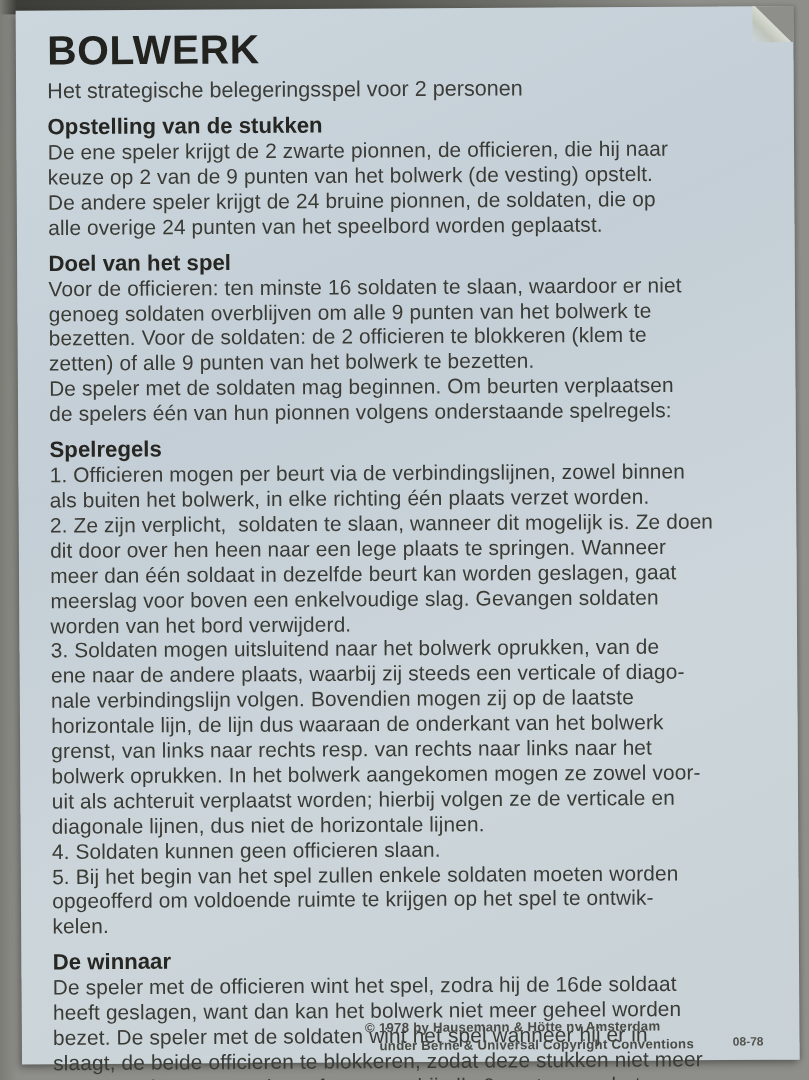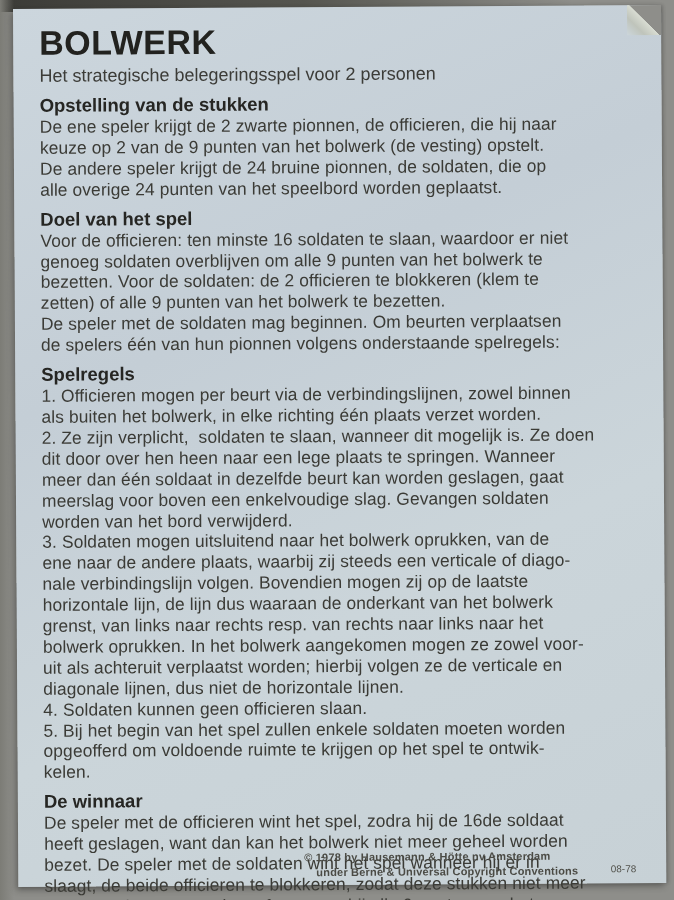--- a/index.html
+++ b/index.html
@@ -93,21 +93,21 @@
     font-weight: bold;
     color: #4b4b45;
     letter-spacing: 0.2px;
   }
   .copyright .l2 { padding-left: 12px; }
   .code {
     position: absolute;
     right: 30px;
     top: 15px;
     font-size: 10px;
-    font-weight: normal;
+    font-weight: bold;
     color: #53534d;
   }
 </style>
 </head>
 <body>
 
 <div class="top-shadow"></div>
 <div class="left-shadow"></div>
 
 <div class="paper">

